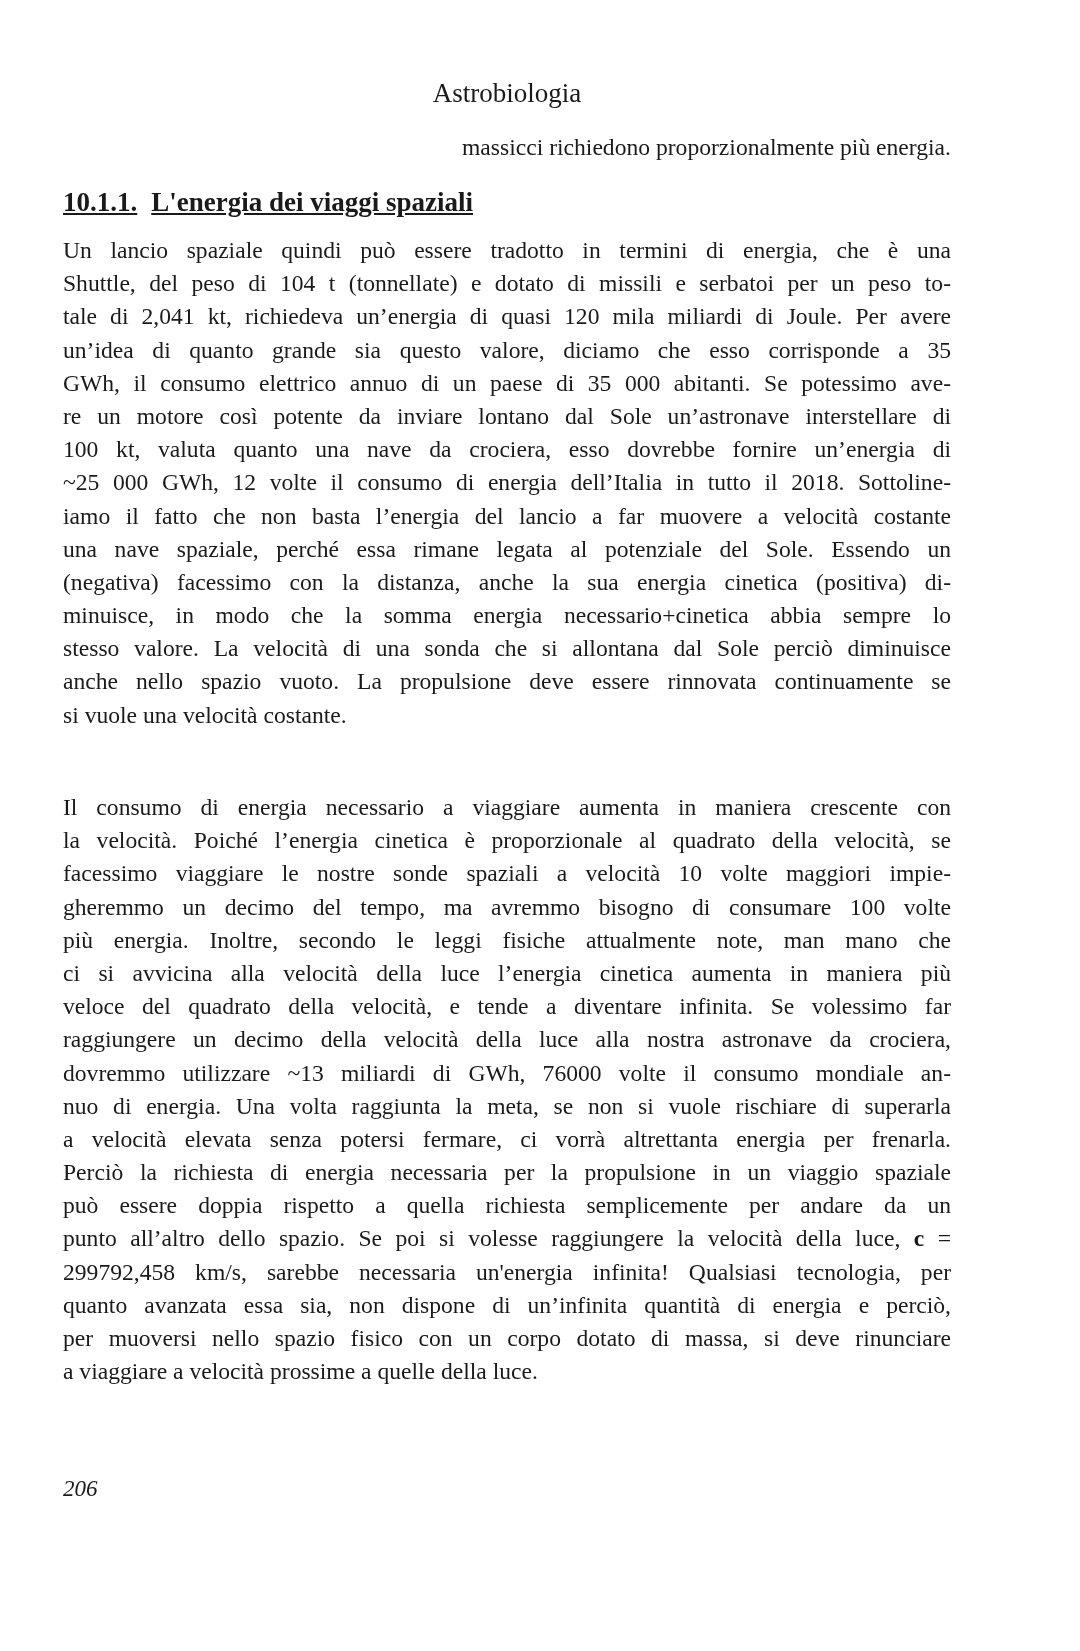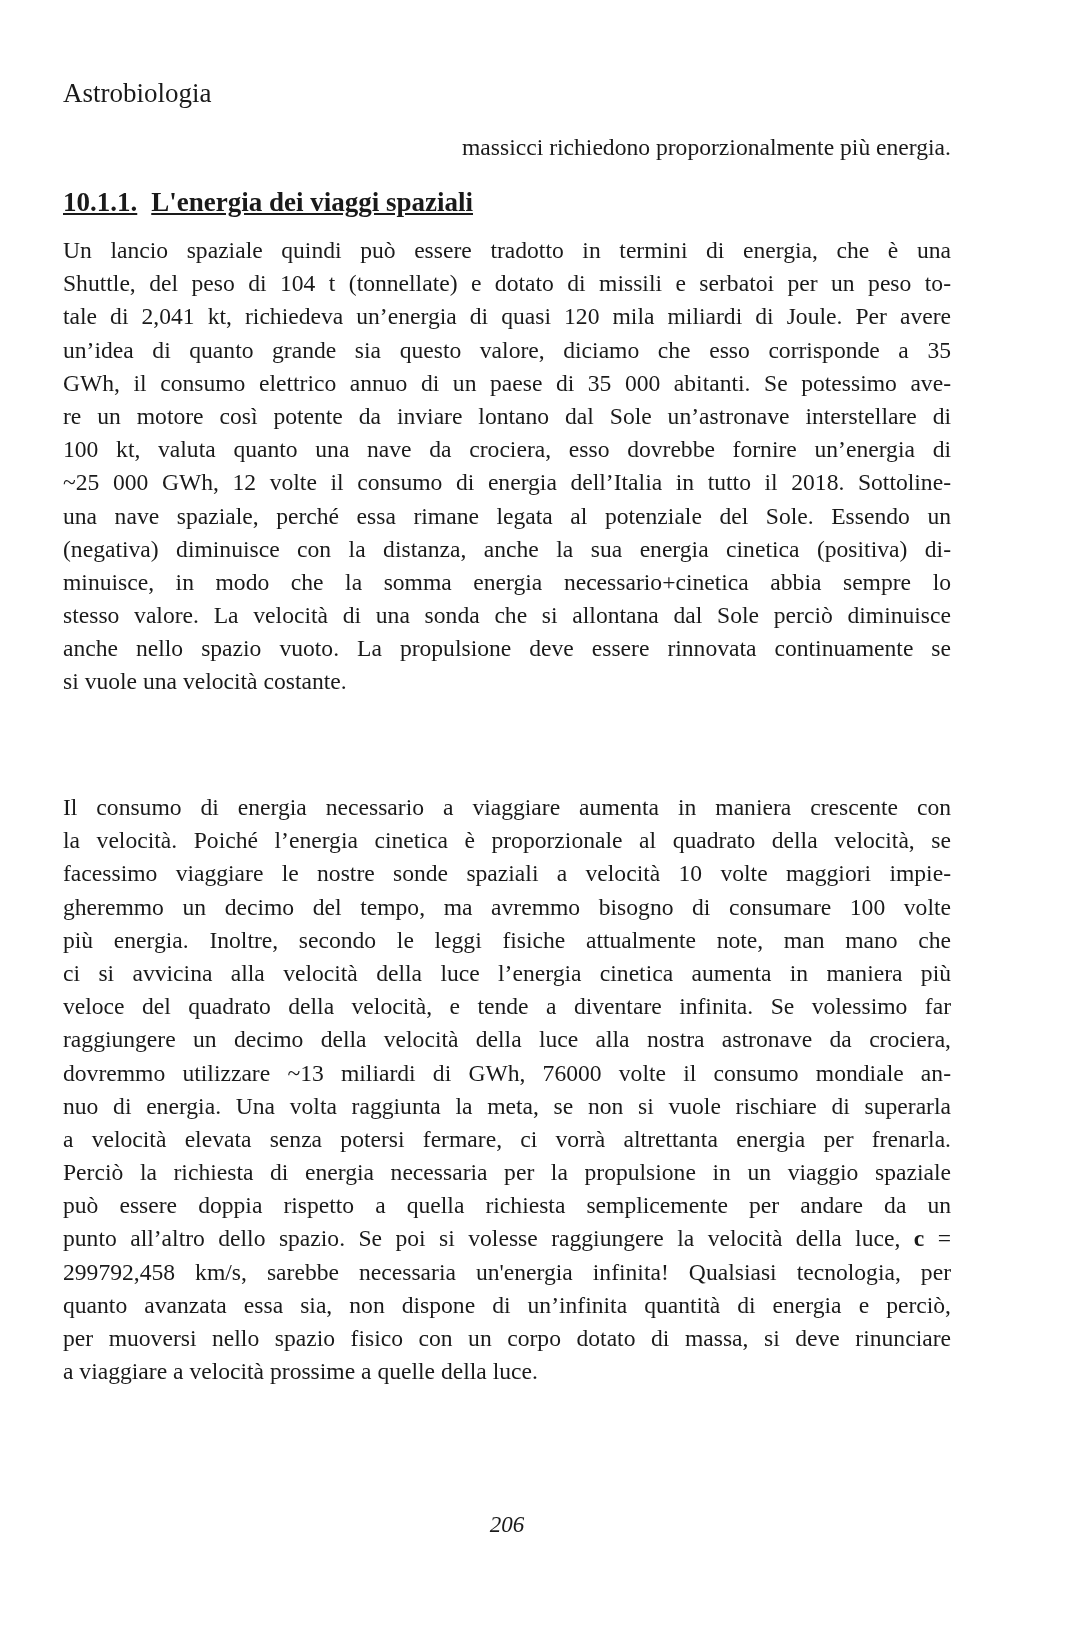--- a/index.html
+++ b/index.html
@@ -19,20 +19,21 @@
       position: absolute;
       left: 63px;
       top: 0;
       width: 888px;
     }
     .running-header {
       position: absolute;
       left: 0;
       width: 888px;
       top: 76px;
+      text-align: center;
       font-size: 27px;
       line-height: 34px;
       padding-left: 0;
     }
     .running-header span { position: relative; left: 0; }
     .body-text {
       position: absolute;
       left: 0;
       width: 888px;
       font-size: 23.6px;
@@ -67,22 +68,22 @@
       white-space: nowrap;
       overflow: visible;
     }
     .line.last { text-align-last: left; }
     .p1 { top: 234px; }
     .p2 { top: 791px; }
     .page-number {
       position: absolute;
       left: 0;
       width: 888px;
-      top: 1510px;
-      text-align: center;
+      top: 1474px;
+      text-align: left;
       font-style: italic;
       font-size: 23px;
       line-height: 30px;
     }
     b.const { font-weight: bold; }
   </style>
 </head>
 <body>
 
 <div class="page">
@@ -99,22 +100,23 @@
 
   <div class="para-lines p1">
     <span class="line">Un lancio spaziale quindi può essere tradotto in termini di energia, che è una</span>
     <span class="line">Shuttle, del peso di 104 t (tonnellate) e dotato di missili e serbatoi per un peso to-</span>
     <span class="line">tale di 2,041 kt, richiedeva un’energia di quasi 120 mila miliardi di Joule. Per avere</span>
     <span class="line">un’idea di quanto grande sia questo valore, diciamo che esso corrisponde a 35</span>
     <span class="line">GWh, il consumo elettrico annuo di un paese di 35 000 abitanti. Se potessimo ave-</span>
     <span class="line">re un motore così potente da inviare lontano dal Sole un’astronave interstellare di</span>
     <span class="line">100 kt, valuta quanto una nave da crociera, esso dovrebbe fornire un’energia di</span>
     <span class="line">~25 000 GWh, 12 volte il consumo di energia dell’Italia in tutto il 2018. Sottoline-</span>
+    <span class="line">iamo il fatto che non basta l’energia del lancio a far muovere a velocità costante</span>
     <span class="line">una nave spaziale, perché essa rimane legata al potenziale del Sole. Essendo un</span>
-    <span class="line">(negativa) diminuisce con la distanza, anche la sua energia cinetica (positiva) di-</span>
+    <span class="line">(negativa) facessimo con la distanza, anche la sua energia cinetica (positiva) di-</span>
     <span class="line">minuisce, in modo che la somma energia necessario+cinetica abbia sempre lo</span>
     <span class="line">stesso valore. La velocità di una sonda che si allontana dal Sole perciò diminuisce</span>
     <span class="line">anche nello spazio vuoto. La propulsione deve essere rinnovata continuamente se</span>
     <span class="line last">si vuole una velocità costante.</span>
   </div>
 
   <div class="para-lines p2">
     <span class="line">Il consumo di energia necessario a viaggiare aumenta in maniera crescente con</span>
     <span class="line">la velocità. Poiché l’energia cinetica è proporzionale al quadrato della velocità, se</span>
     <span class="line">facessimo viaggiare le nostre sonde spaziali a velocità 10 volte maggiori impie-</span>

